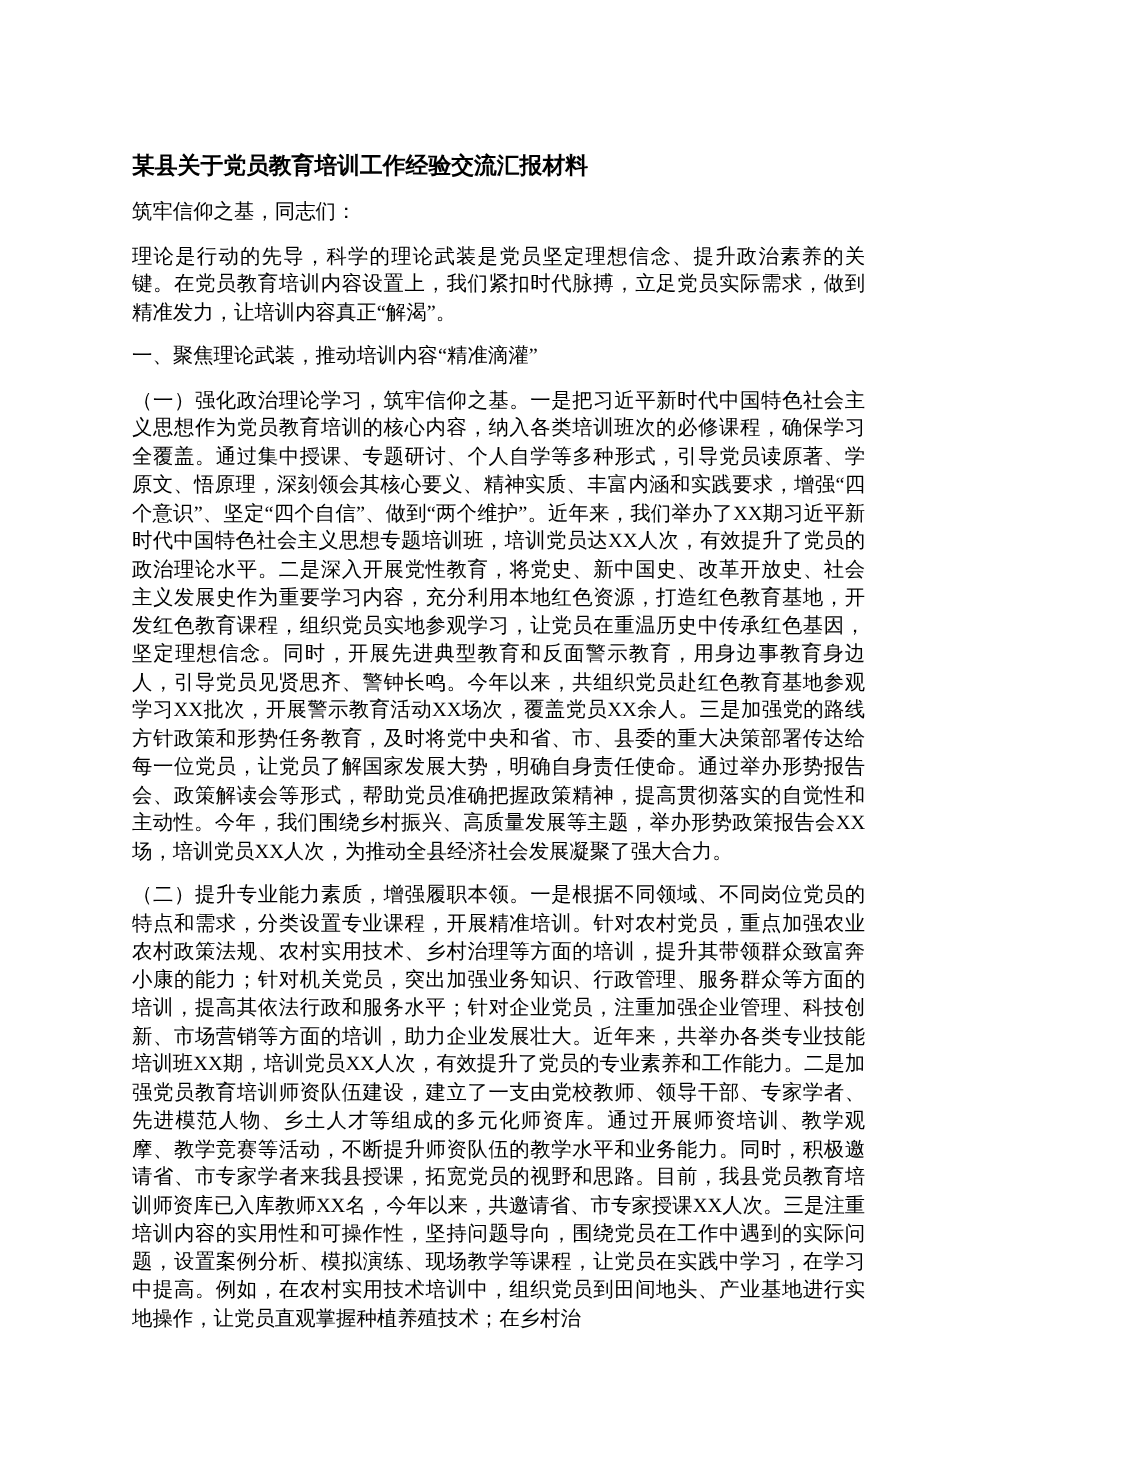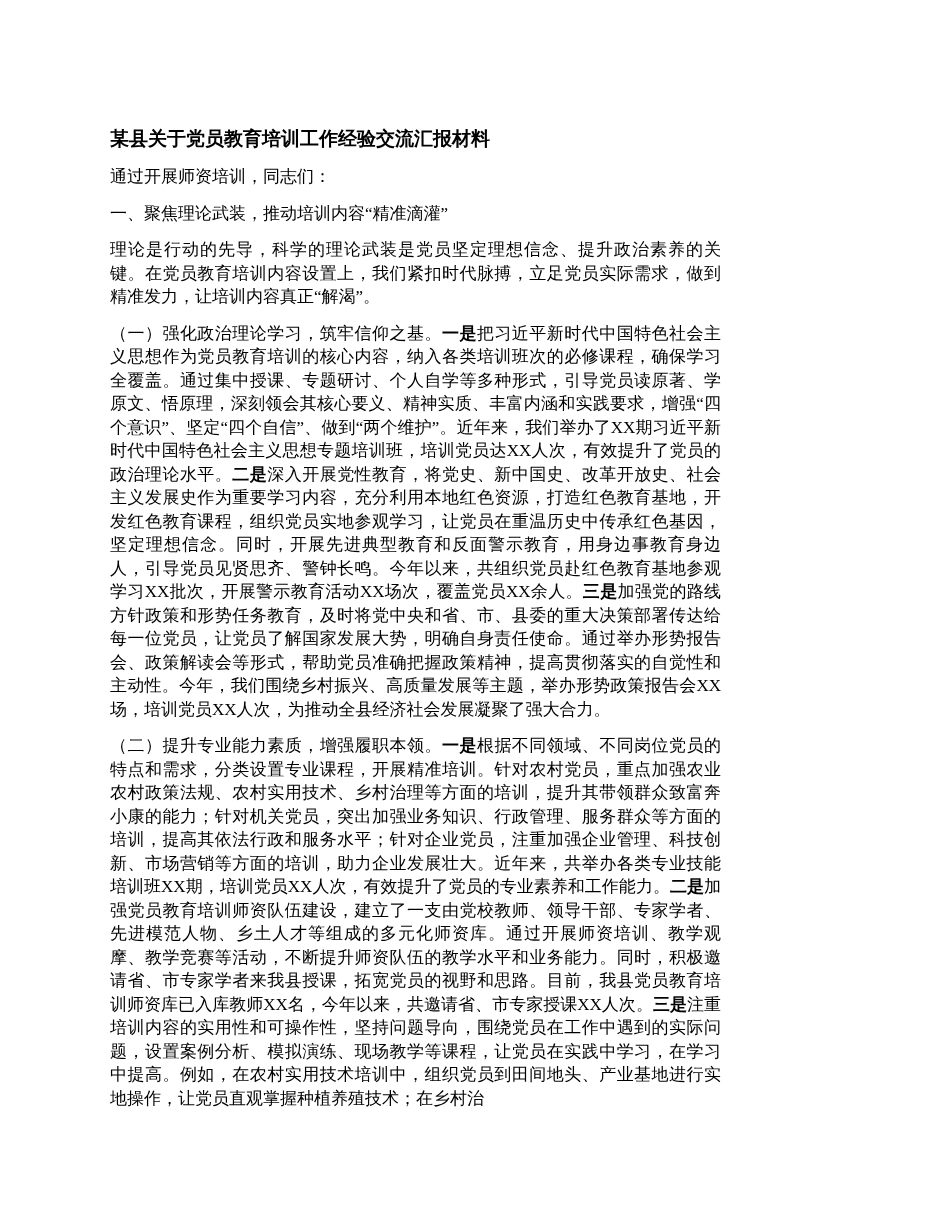--- a/index.html
+++ b/index.html
@@ -26,28 +26,28 @@
     text-align: left;
   }
   .para {
     font-size: 17px;
     line-height: 23.5px;
     margin: 0 0 13px 0;
     text-align: justify;
     word-break: break-all;
   }
   .bold {
-    font-weight: bold;
+    font-weight: normal;
   }
 </style>
 </head>
 <body>
 
 <div class="page">
   <h1 class="doc-title">某县关于党员教育培训工作经验交流汇报材料</h1>
   <div id="doc-body">
-      <p class="para"><span>通过开展师资培训，同志们：</span></p>
+      <p class="para"><span>筑牢信仰之基，同志们：</span></p>
+      <p class="para"><span>理论是行动的先导，科学的理论武装是党员坚定理想信念、提升政治素养的关键。在党员教育培训内容设置上，我们紧扣时代脉搏，立足党员实际需求，做到精准发力，让培训内容真正“解渴”。</span></p>
       <p class="para"><span>一、聚焦理论武装，推动培训内容“精准滴灌”</span></p>
-      <p class="para"><span>理论是行动的先导，科学的理论武装是党员坚定理想信念、提升政治素养的关键。在党员教育培训内容设置上，我们紧扣时代脉搏，立足党员实际需求，做到精准发力，让培训内容真正“解渴”。</span></p>
       <p class="para"><span>（一）强化政治理论学习，筑牢信仰之基。</span><span class="bold">一是</span><span>把习近平新时代中国特色社会主义思想作为党员教育培训的核心内容，纳入各类培训班次的必修课程，确保学习全覆盖。通过集中授课、专题研讨、个人自学等多种形式，引导党员读原著、学原文、悟原理，深刻领会其核心要义、精神实质、丰富内涵和实践要求，增强“四个意识”、坚定“四个自信”、做到“两个维护”。近年来，我们举办了XX期习近平新时代中国特色社会主义思想专题培训班，培训党员达XX人次，有效提升了党员的政治理论水平。</span><span class="bold">二是</span><span>深入开展党性教育，将党史、新中国史、改革开放史、社会主义发展史作为重要学习内容，充分利用本地红色资源，打造红色教育基地，开发红色教育课程，组织党员实地参观学习，让党员在重温历史中传承红色基因，坚定理想信念。同时，开展先进典型教育和反面警示教育，用身边事教育身边人，引导党员见贤思齐、警钟长鸣。今年以来，共组织党员赴红色教育基地参观学习XX批次，开展警示教育活动XX场次，覆盖党员XX余人。</span><span class="bold">三是</span><span>加强党的路线方针政策和形势任务教育，及时将党中央和省、市、县委的重大决策部署传达给每一位党员，让党员了解国家发展大势，明确自身责任使命。通过举办形势报告会、政策解读会等形式，帮助党员准确把握政策精神，提高贯彻落实的自觉性和主动性。今年，我们围绕乡村振兴、高质量发展等主题，举办形势政策报告会XX场，培训党员XX人次，为推动全县经济社会发展凝聚了强大合力。</span></p>
       <p class="para"><span>（二）提升专业能力素质，增强履职本领。</span><span class="bold">一是</span><span>根据不同领域、不同岗位党员的特点和需求，分类设置专业课程，开展精准培训。针对农村党员，重点加强农业农村政策法规、农村实用技术、乡村治理等方面的培训，提升其带领群众致富奔小康的能力；针对机关党员，突出加强业务知识、行政管理、服务群众等方面的培训，提高其依法行政和服务水平；针对企业党员，注重加强企业管理、科技创新、市场营销等方面的培训，助力企业发展壮大。近年来，共举办各类专业技能培训班XX期，培训党员XX人次，有效提升了党员的专业素养和工作能力。</span><span class="bold">二是</span><span>加强党员教育培训师资队伍建设，建立了一支由党校教师、领导干部、专家学者、先进模范人物、乡土人才等组成的多元化师资库。通过开展师资培训、教学观摩、教学竞赛等活动，不断提升师资队伍的教学水平和业务能力。同时，积极邀请省、市专家学者来我县授课，拓宽党员的视野和思路。目前，我县党员教育培训师资库已入库教师XX名，今年以来，共邀请省、市专家授课XX人次。</span><span class="bold">三是</span><span>注重培训内容的实用性和可操作性，坚持问题导向，围绕党员在工作中遇到的实际问题，设置案例分析、模拟演练、现场教学等课程，让党员在实践中学习，在学习中提高。例如，在农村实用技术培训中，组织党员到田间地头、产业基地进行实地操作，让党员直观掌握种植养殖技术；在乡村治</span></p>
     </div>
 </div>
 
 </body></html>

